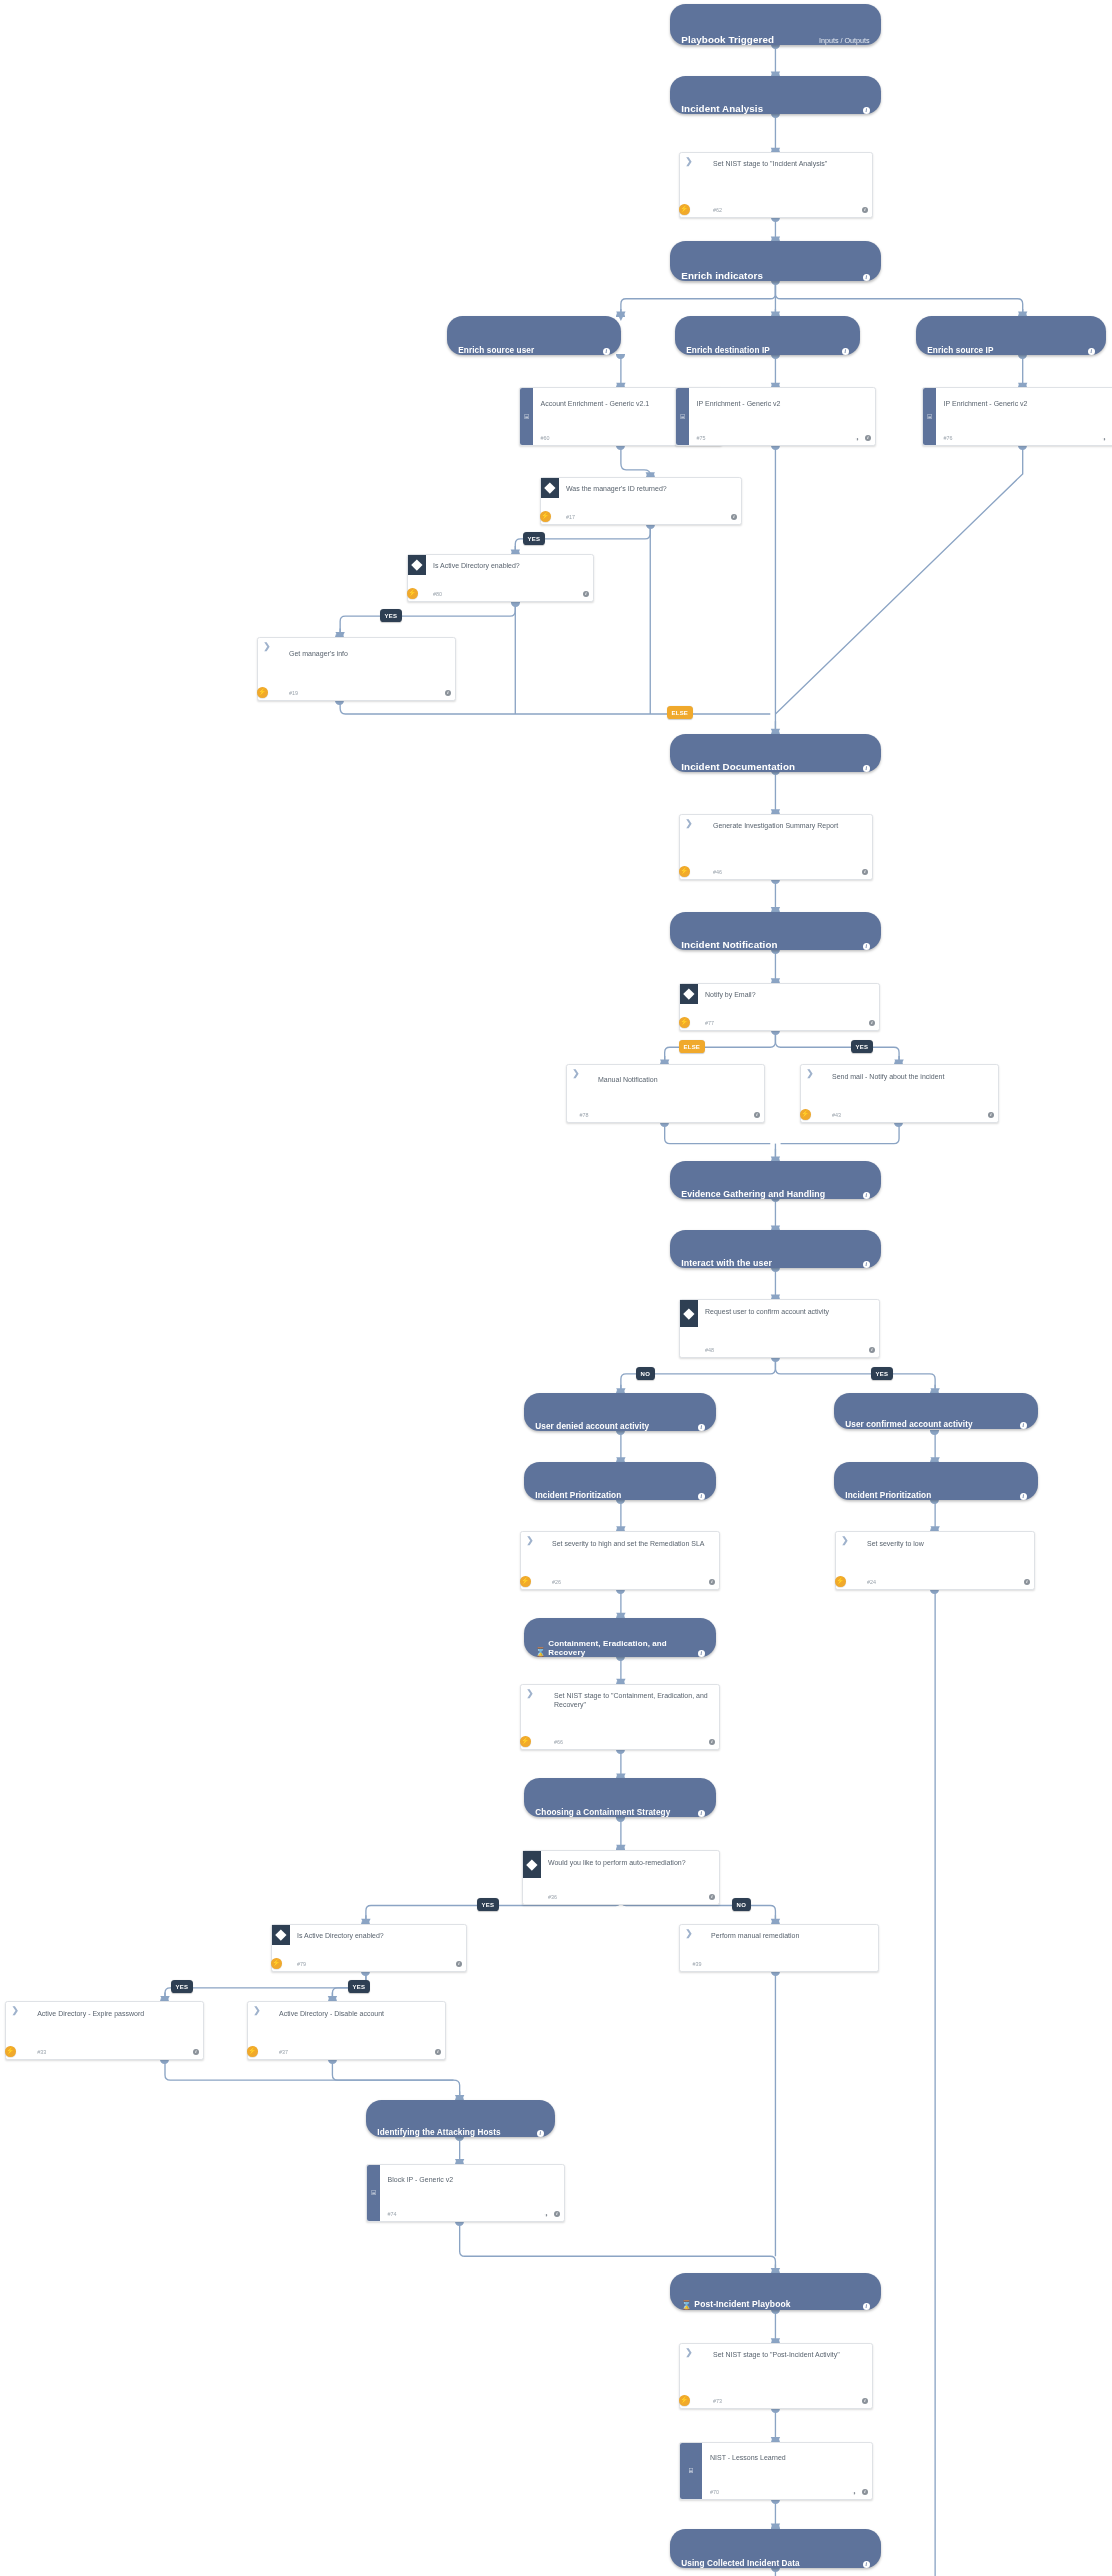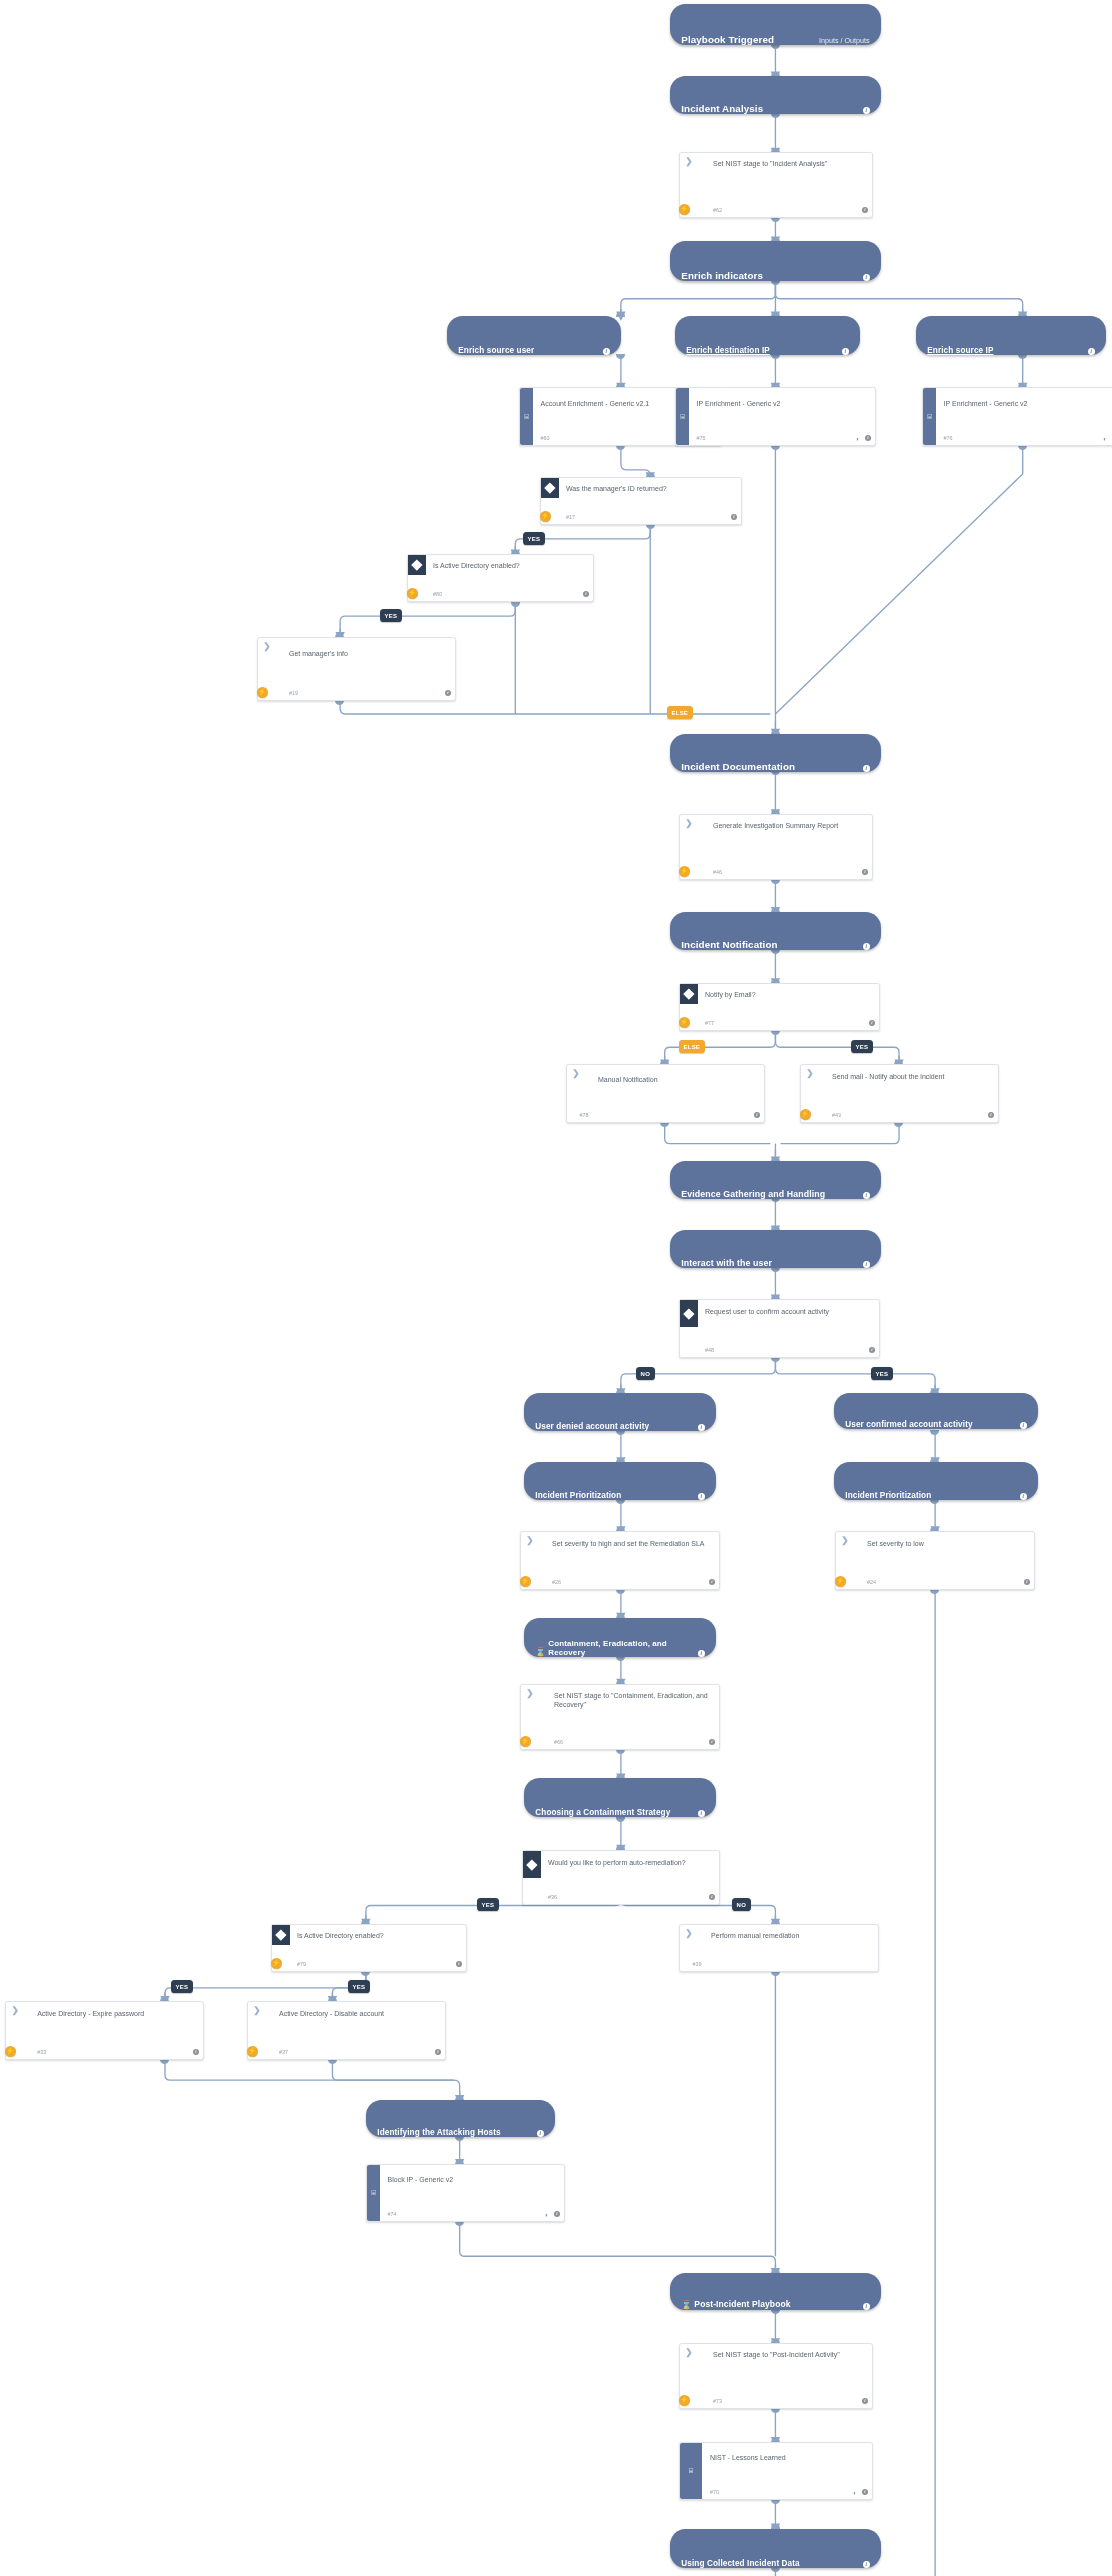--- a/index.html
+++ b/index.html
@@ -294,25 +294,25 @@
 
   <div class="stage" style="left:670px;top:241px;width:211px;height:40px;">
     <span class="stage-label">Enrich indicators</span>
     <span class="info-i">i</span>
   </div>
 
   <div class="stage" style="left:447px;top:316px;width:174px;height:39px;">
     <span class="stage-label" style="font-size:8.2px;">Enrich source user</span>
     <span class="info-i">i</span>
   </div>
-  <div class="stage" style="left:675px;top:316px;width:185px;height:39px;text-decoration:underline;">
+  <div class="stage" style="left:675px;top:316px;width:185px;height:39px;">
     <span class="stage-label" style="font-size:8.2px;">Enrich destination IP</span>
     <span class="info-i">i</span>
   </div>
-  <div class="stage" style="left:916px;top:316px;width:190px;height:39px;text-decoration:underline;">
+  <div class="stage" style="left:916px;top:316px;width:190px;height:39px;">
     <span class="stage-label" style="font-size:8.2px;">Enrich source IP</span>
     <span class="info-i">i</span>
   </div>
 
   <div class="stage" style="left:670px;top:734px;width:211px;height:38px;">
     <span class="stage-label">Incident Documentation</span>
     <span class="info-i">i</span>
   </div>
 
   <div class="stage" style="left:670px;top:912px;width:211px;height:38px;">

